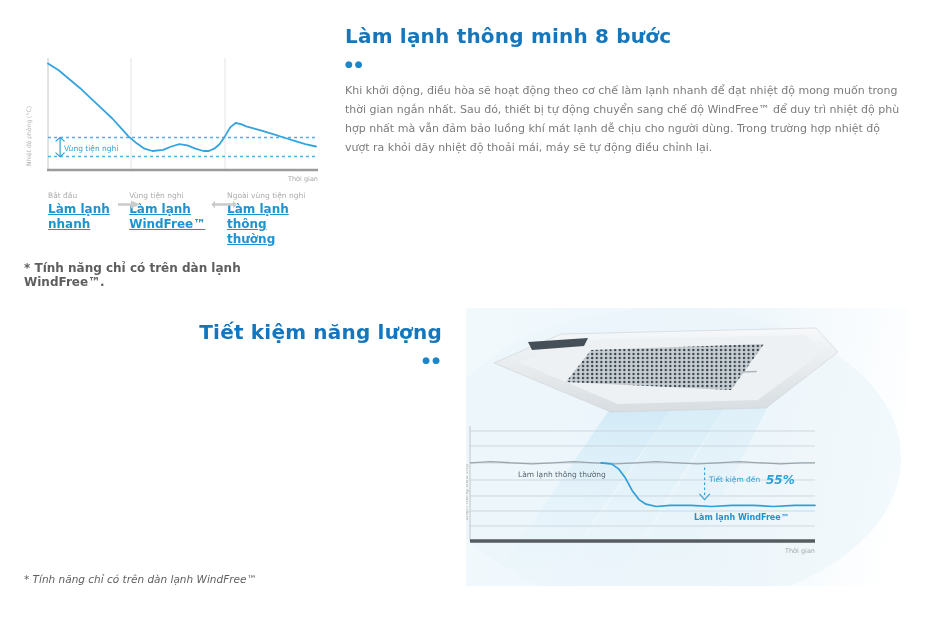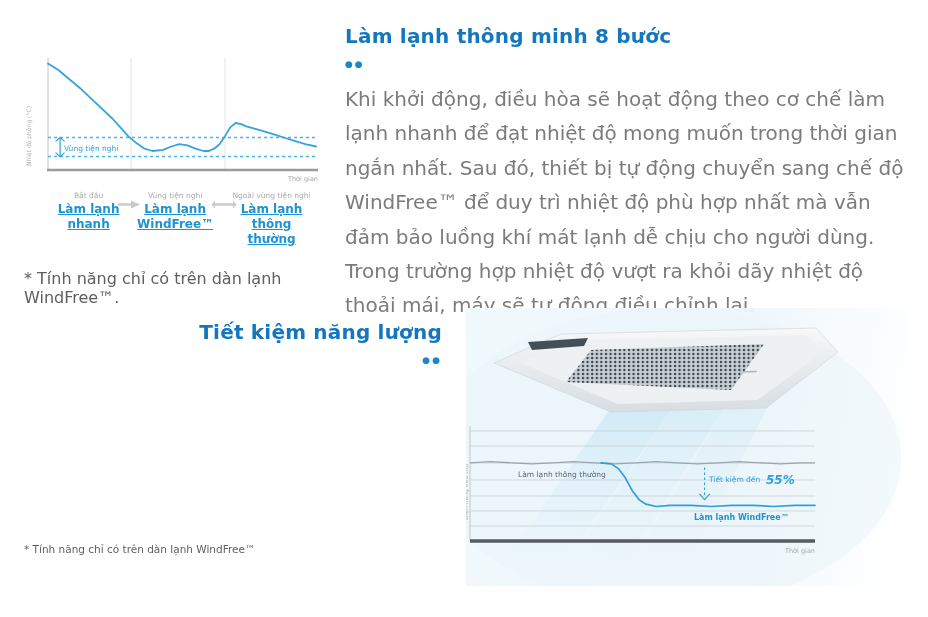--- a/index.html
+++ b/index.html
@@ -2,41 +2,41 @@
 <html><head>
 <meta charset="utf-8">
 <style>
   html,body{margin:0;padding:0;background:#fff;}
   body{font-family:"DejaVu Sans","Liberation Sans",sans-serif;}
   .page{position:relative;width:928px;height:617px;background:#fff;overflow:hidden;}
 
   
   .sec-heading{font-size:20px;font-weight:bold;color:#1477bd;letter-spacing:.2px;}
   .divider-dots{color:#1b86c9;font-size:9px;letter-spacing:2px;margin-top:11px;}
-  .sec-para{color:#7b7b7b;font-size:20px;line-height:1.72;margin-top:13px;}
+  .sec-para{color:#7b7b7b;font-size:11px;line-height:1.72;margin-top:13px;}
   .footnote{color:#606060;font-size:10.5px;line-height:1.5;}
 
   .sec1-text{position:absolute;left:345px;top:24px;width:560px;}
   .sec2-text{position:absolute;left:24px;top:320px;width:418px;text-align:right;}
-  .sec2-footnotes{position:absolute;left:24px;top:542px;width:432px;}
+  .sec2-footnotes{position:absolute;left:24px;top:572px;width:432px;font-style:italic;}
 
   
   .chart1-block{position:absolute;left:22px;top:52px;width:302px;}
   svg text{font-family:"DejaVu Sans","Liberation Sans",sans-serif;}
   .axis-label{fill:#a9a9a9;font-size:6.5px;}
   .ylab{fill:#b0b0b0;font-size:6px;}
   .zone-label{fill:#2f9fd9;font-size:7.5px;}
   .phase-row{position:relative;display:flex;margin-left:26px;width:268px;margin-top:1px;}
-  .phase-col{text-align:center;}
+  .phase-col{}
   .pc1{width:83px;} .pc2{width:94px;} .pc3{width:91px;margin-left:6px;}
   .phase-sub{color:#ababab;font-size:7.5px;line-height:1.3;}
   .phase-label{color:#1e93d2;font-size:12px;font-weight:bold;line-height:1.25;margin-top:1px;text-decoration:underline;}
   .phase-arrow{position:absolute;top:9px;}
   .pa1{left:70px;} .pa2{left:163px;}
-  .chart1-footnote{margin-top:22px;margin-left:2px;color:#5e5e5e;font-size:16px;}
+  .chart1-footnote{margin-top:14px;margin-left:2px;color:#5e5e5e;font-size:12px;font-weight:bold;}
 
   
   .image-block{position:absolute;left:466px;top:308px;width:442px;height:278px;
     background:linear-gradient(100deg,#f1f9fd 0%,#edf6fb 55%,rgba(255,255,255,0) 96%);}
   .image-block svg{display:block;}
   .chart2-gray-label{fill:#59656e;font-size:7.5px;}
   .chart2-blue-label{fill:#1e93d2;font-size:8px;font-weight:bold;}
   .savings-prefix{fill:#2f9fd9;font-size:7.5px;}
   .savings-val{fill:#2f9fd9;font-size:12px;font-weight:bold;font-style:italic;}
 </style>

